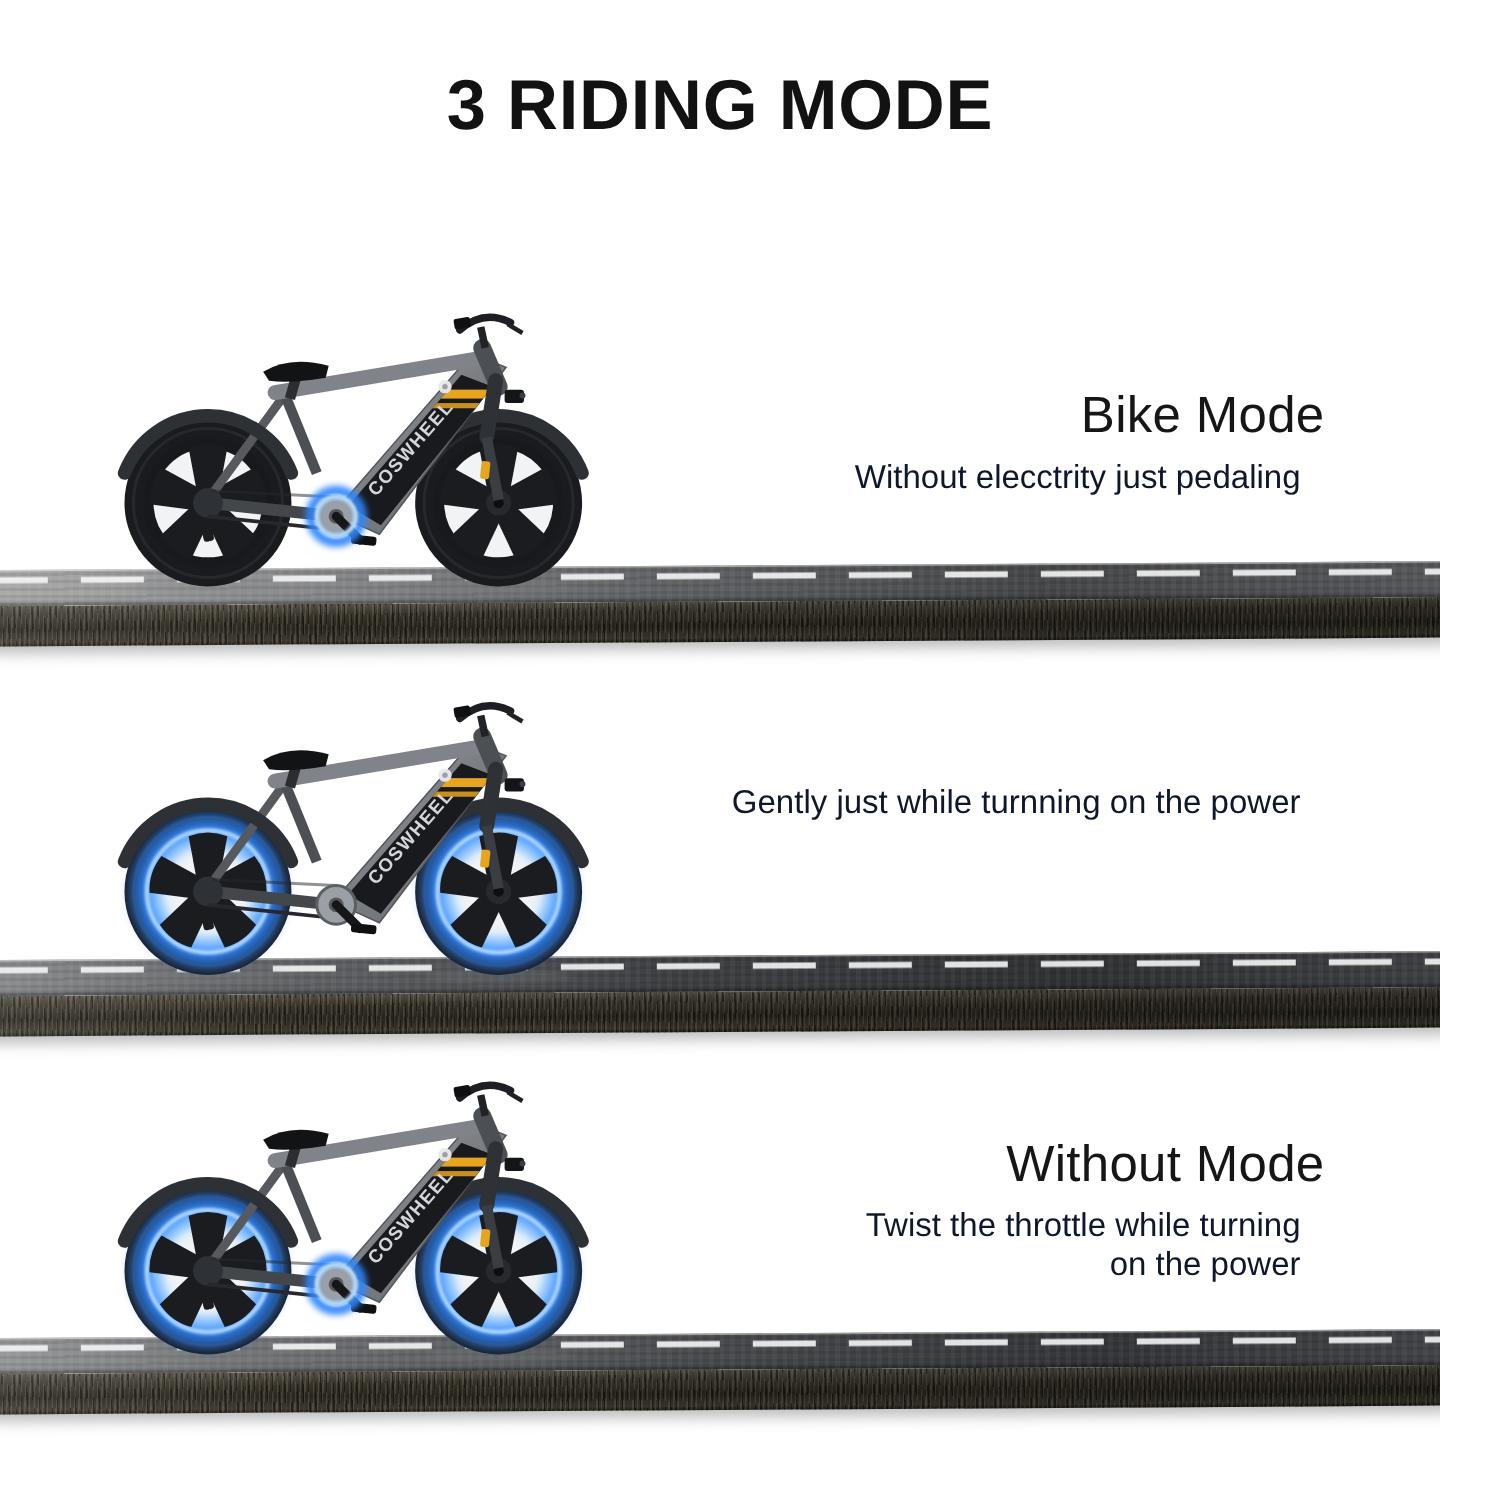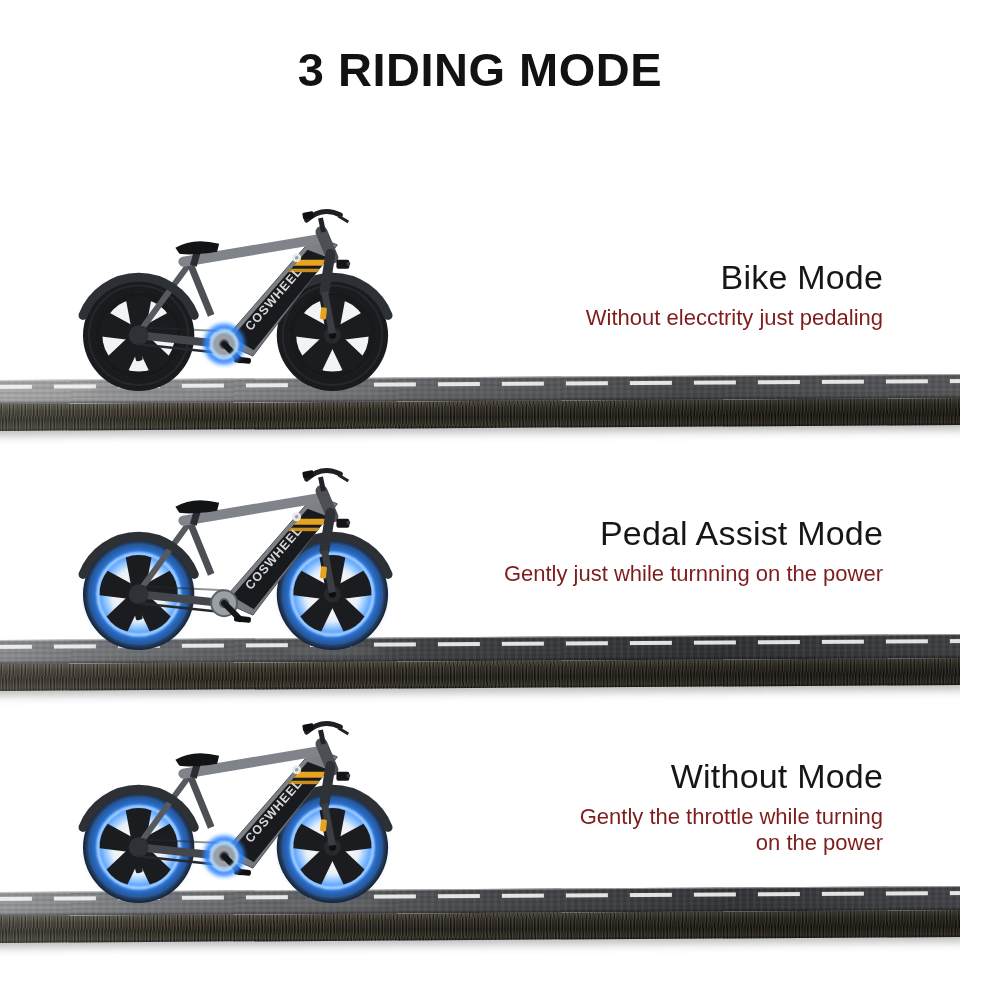--- a/index.html
+++ b/index.html
@@ -41,21 +41,21 @@
   .bike.b2{left:82px;top:463px}
   .bike.b3{left:82px;top:716px}
 
   
   .caption{position:absolute;right:77px;z-index:3;text-align:right;}
   .caption.c1{top:258px}
   .caption.c2{top:514px}
   .caption.c3{top:757px}
   .caption h2{margin:0;font-size:34px;font-weight:400;line-height:1.15;
               letter-spacing:.2px;color:#161616;}
-  .caption p{margin:8px 0 0;font-size:22px;line-height:1.18;color:#7f1d1d;}
+  .caption p{margin:8px 16px 0;font-size:22px;line-height:1.18;color:#0f172a;}
   .caption .line{display:block;}
 
   .defs-holder{position:absolute;width:0;height:0;overflow:hidden;}
 </style>
 </head>
 <body>
 
 <div class="canvas">
 
   <h1 class="title">3 RIDING MODE</h1>
@@ -180,40 +180,39 @@
     <div class="road r2">
       <div class="road-surface">
         <div class="lane-line"></div>
       </div>
       <div class="road-side"></div>
     </div>
     <svg class="bike b2" viewBox="0 0 320 194" style="--wheel-glow: 1; --pedal-glow: 0;">
         <use href="#ebike"></use>
       </svg>
     <div class="caption c2">
-      <h2>Pedal Assist Mode</h2>
       <p>
           <span class="line">Gently just while turnning on the power</span>
           <span class="line"></span>
         </p>
     </div>
   </section>
 
   <section>
     <div class="road r3">
       <div class="road-surface">
         <div class="lane-line"></div>
       </div>
       <div class="road-side"></div>
     </div>
     <svg class="bike b3" viewBox="0 0 320 194" style="--wheel-glow: 1; --pedal-glow: 1;">
         <use href="#ebike"></use>
       </svg>
     <div class="caption c3">
       <h2>Without Mode</h2>
       <p>
-          <span class="line">Gently the throttle while turning</span>
+          <span class="line">Twist the throttle while turning</span>
           <span class="line">on the power</span>
         </p>
     </div>
   </section>
 
 </div>
 
 </body></html>

